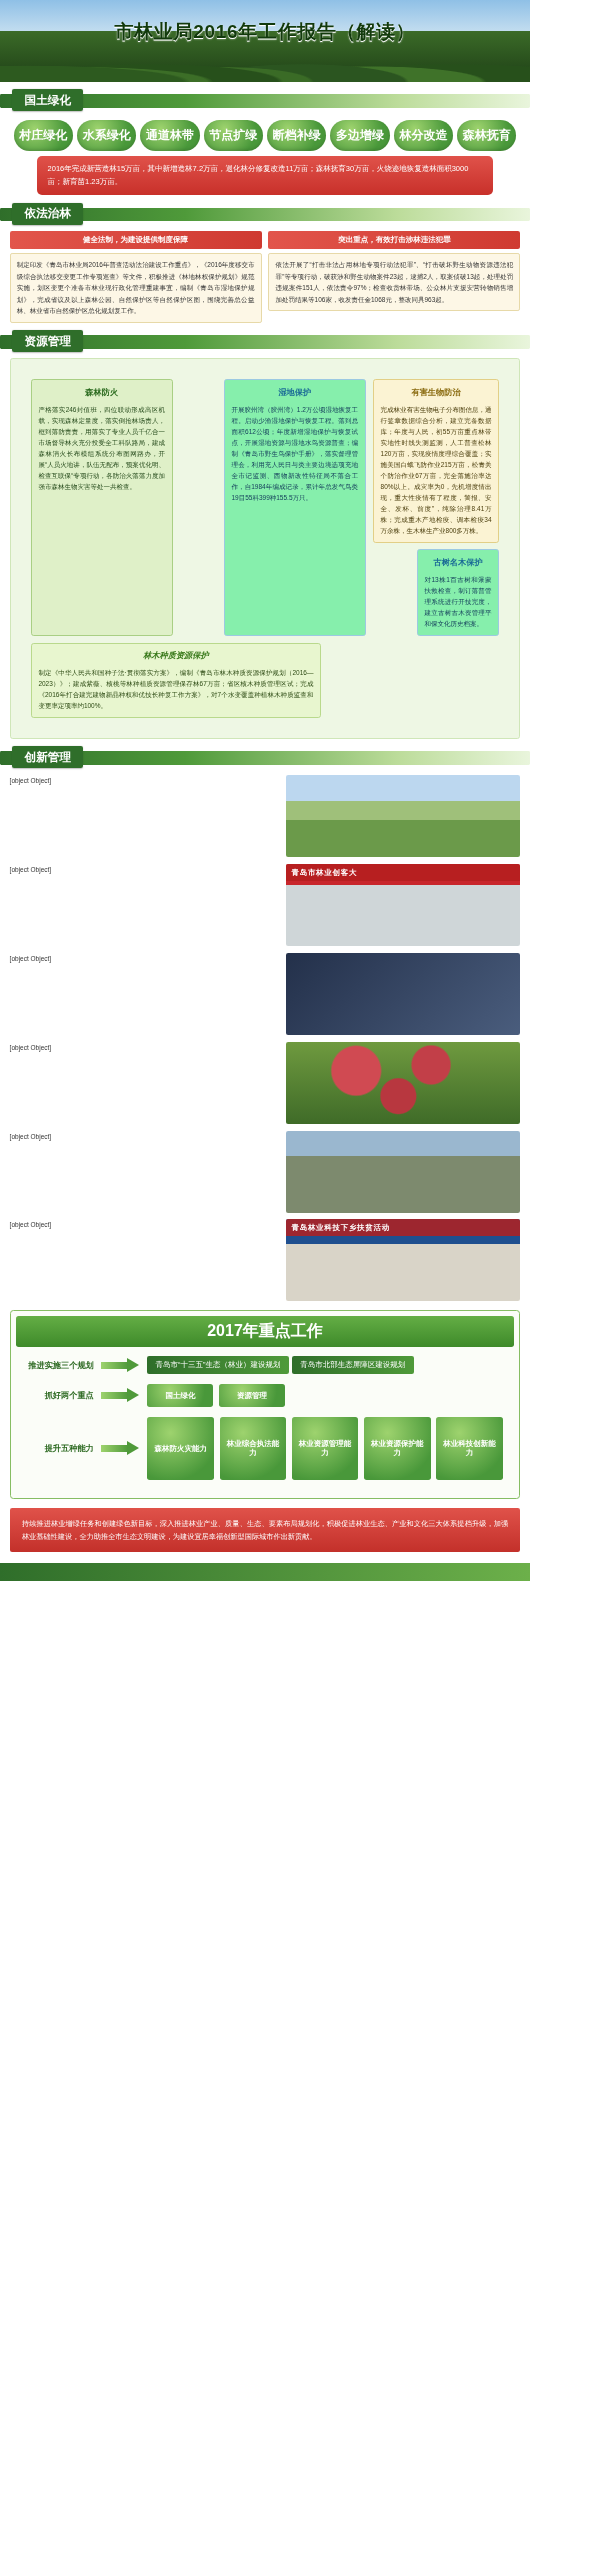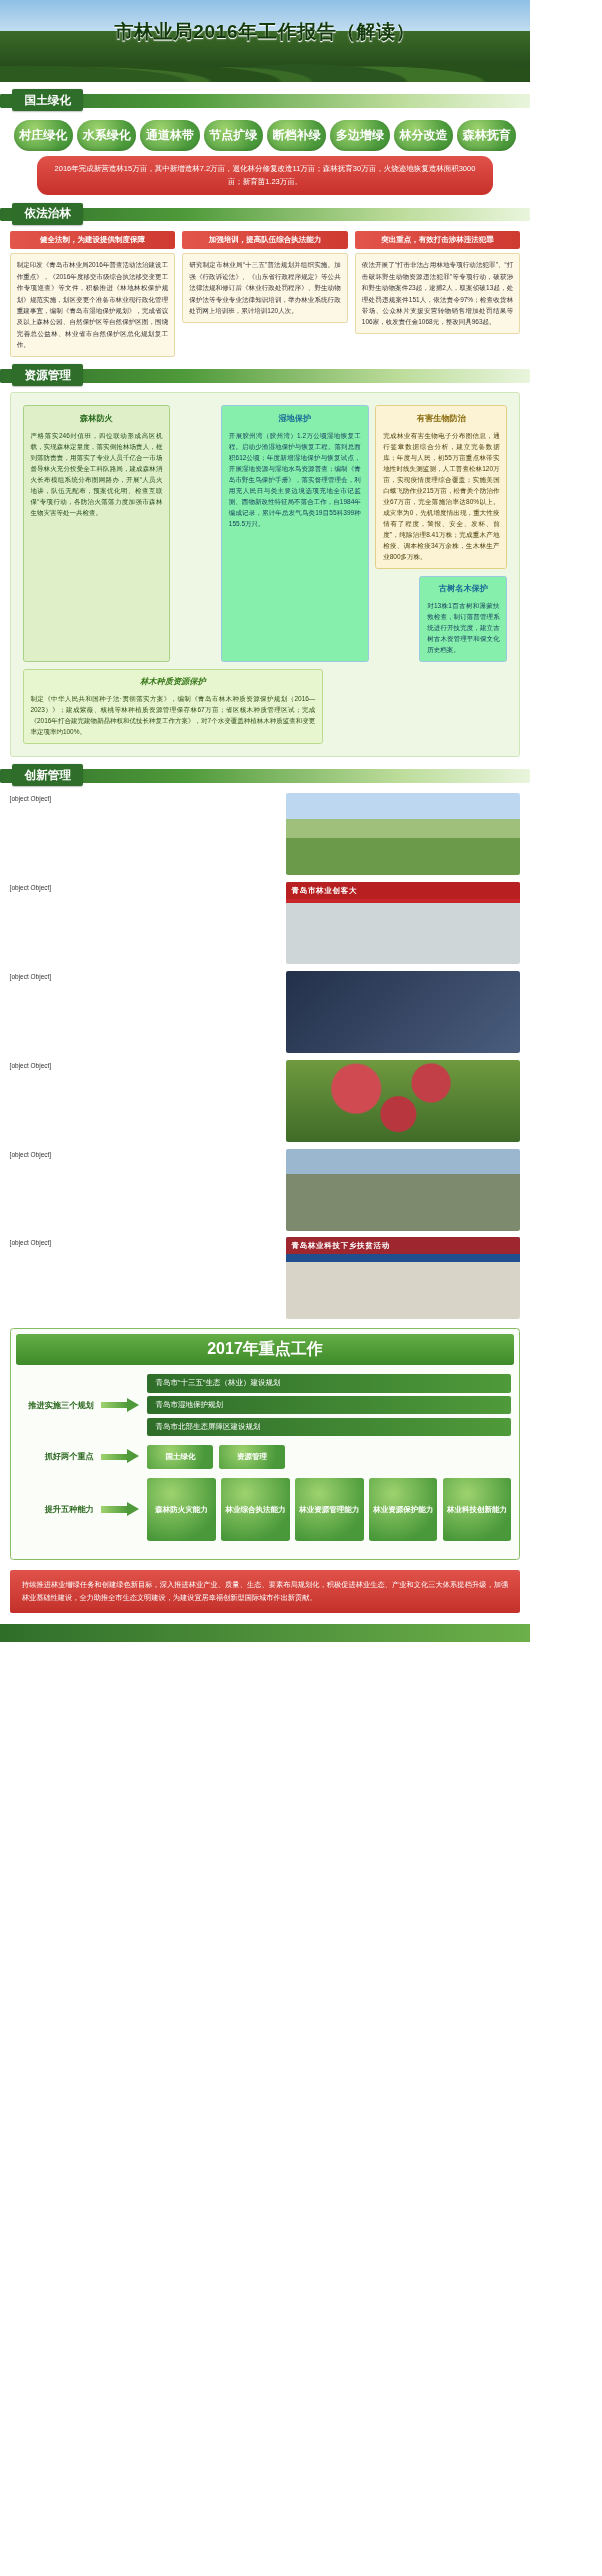--- a/index.html
+++ b/index.html
@@ -113,39 +113,39 @@
   .pill {
     flex:1; text-align:center; color:#fff; font-size:12px; font-weight:bold;
     background:radial-gradient(circle at 35% 28%, #9ed36e, #49983a 70%);
     border-radius:684px; padding:8.2px 1.4px; line-height:1.2;
     box-shadow:inset 0 -1.4px 3.4px rgba(0,0,0,.15);
   }
 
   .redbar {
     background:linear-gradient(180deg,#e0524a,#c8302a);
     color:#fff; font-size:7.5px; line-height:1.7; padding:6.8px 11px;
-    border-radius:11px; margin:4.1px 27px 5.5px 27px; text-align:center;
+    border-radius:5px; margin:4.1px 27px 5.5px 27px; text-align:left;
   }
 
   
   .tri { display:flex; gap:6.8px; margin-top:5.5px; }
   .tri .col { flex:1; }
   .tri .hd {
     color:#fff; font-size:7.5px; font-weight:bold; text-align:center;
     padding:4.1px 2.7px; border-radius:2.1px;
     background:linear-gradient(90deg,#e2554b,#cf3a31);
   }
   .tri .bd {
     margin-top:4.1px; font-size:6.5px; line-height:1.75; color:#333;
     background:#fdf7e6; border:0.7px solid #e7d9a8; border-radius:2.1px;
     padding:5.5px 6.2px; text-align:justify;
   }
 
   
-  .res-wrap { background:#eef7e4; border:0.7px solid #cfe6b8; border-radius:2.7px; padding:12px; margin-top:5.5px; }
+  .res-wrap { background:#eef7e4; border:0.7px solid #cfe6b8; border-radius:2.7px; padding:20px; margin-top:5.5px; }
   .res-row { display:flex; gap:6.8px; }
   .card { border-radius:2.7px; padding:5.5px 6.8px; font-size:6.5px; line-height:1.7; text-align:justify; }
   .card .t { display:block; text-align:center; font-weight:bold; font-size:8.2px; margin-bottom:4.1px; }
   .c-green { background:#dff0c8; border:0.7px solid #a9cf84; color:#24491a; }
   .c-green .t { color:#2b6b1f; }
   .c-blue  { background:#86efac; border:0.7px solid #9cc9e2; color:#15405c;margin-left:44px; }
   .c-blue .t { color:#1a6b96; }
   .c-yellow{ background:#fbf3d3; border:0.7px solid #e2cf86; color:#4a3d0c; }
   .c-yellow .t { color:#8a6b10; }
   .c-lime  { background:#e8f6cf; border:0.7px solid #b9d98c; color:#2c4a13; }
@@ -180,21 +180,21 @@
   }
   .arrow:before{
     content:""; position:absolute; left:0; top:4.1px; width:27px; height:6.8px;
     background:linear-gradient(90deg,#9ed36e,#4f9a3a);
   }
   .arrow:after{
     content:""; position:absolute; left:26px; top:0; width:0; height:0;
     border-top:7.5px solid transparent; border-bottom:7.5px solid transparent;
     border-left:12.3px solid #4f9a3a;
   }
-  .key-right { flex:1; display:flex; flex-direction:column; gap:3.4px; }
+  .key-right { flex:1; display:flex; gap:3.4px; }
   .key-bar {
     background:linear-gradient(90deg,#2f6e2a,#4f9a3a);
     color:#fff; font-size:7.5px; padding:4.1px 8.2px; border-radius:2.1px;
   }
   .key-cells { display:flex; gap:5.5px; }
   .key-cell {
     background:radial-gradient(circle at 35% 25%, #9ed36e, #49983a 75%);
     color:#fff; font-size:7.5px; font-weight:bold; text-align:center;
     border-radius:2.7px; padding:6.8px 4.1px; line-height:1.3;
   }
@@ -248,24 +248,20 @@
     <div class="label">依法治林</div>
   </div>
 
   <div class="panel">
     <div class="tri">
       <div class="col">
         <div class="hd">健全法制，为建设提供制度保障</div>
         <div class="bd">制定印发《青岛市林业局2016年普查活动法治建设工作重点》，《2016年度移交市级综合执法移交变更工作专项巡查》等文件，积极推进《林地林权保护规划》规范实施，划区变更个准备市林业现行政化管理重建事宜，编制《青岛市湿地保护规划》，完成省议及以上森林公园、自然保护区等自然保护区图，围绕完善总公益林、林业省市自然保护区总化规划复工作。</div>
       </div>
       <div class="col">
-        <div class="hd">加强培训，提高队伍综合执法能力</div>
-        <div class="bd">研究制定市林业局“十三五”普法规划并组织实施。加强《行政诉讼法》、《山东省行政程序规定》等公共法律法规和修订后《林业行政处罚程序》、野生动物保护法等专业专业法律知识培训，举办林业系统行政处罚网上培训班，累计培训120人次。</div>
-      </div>
-      <div class="col">
         <div class="hd">突出重点，有效打击涉林违法犯罪</div>
         <div class="bd">依法开展了“打击非法占用林地专项行动法犯罪”、“打击破坏野生动物资源违法犯罪”等专项行动，破获涉和野生动物案件23起，逮捕2人，取案侦破13起，处理处罚违规案件151人，依法责令97%；检查收货林带场、公众林片支援安营转物销售增加处罚结果等106家，收发责任金1068元，整改同具963起。</div>
       </div>
     </div>
   </div>
 
   <div class="sec-head">
     <div class="bar"></div>
     <div class="label">资源管理</div>
   </div>
@@ -345,21 +341,20 @@
   </div>
 
   <div class="key-wrap">
     <div class="key-title">2017年重点工作</div>
 
     <div class="key-line">
       <div class="key-left">推进实施三个规划</div>
       <div class="arrow"></div>
       <div class="key-right">
         <div class="key-bar">青岛市“十三五”生态（林业）建设规划</div>
-        <div class="key-bar">青岛市湿地保护规划</div>
         <div class="key-bar">青岛市北部生态屏障区建设规划</div>
       </div>
     </div>
 
     <div class="key-line">
       <div class="key-left">抓好两个重点</div>
       <div class="arrow"></div>
       <div class="key-right">
         <div class="key-cells">
           <div class="key-cell" style="width:66px">国土绿化</div>

